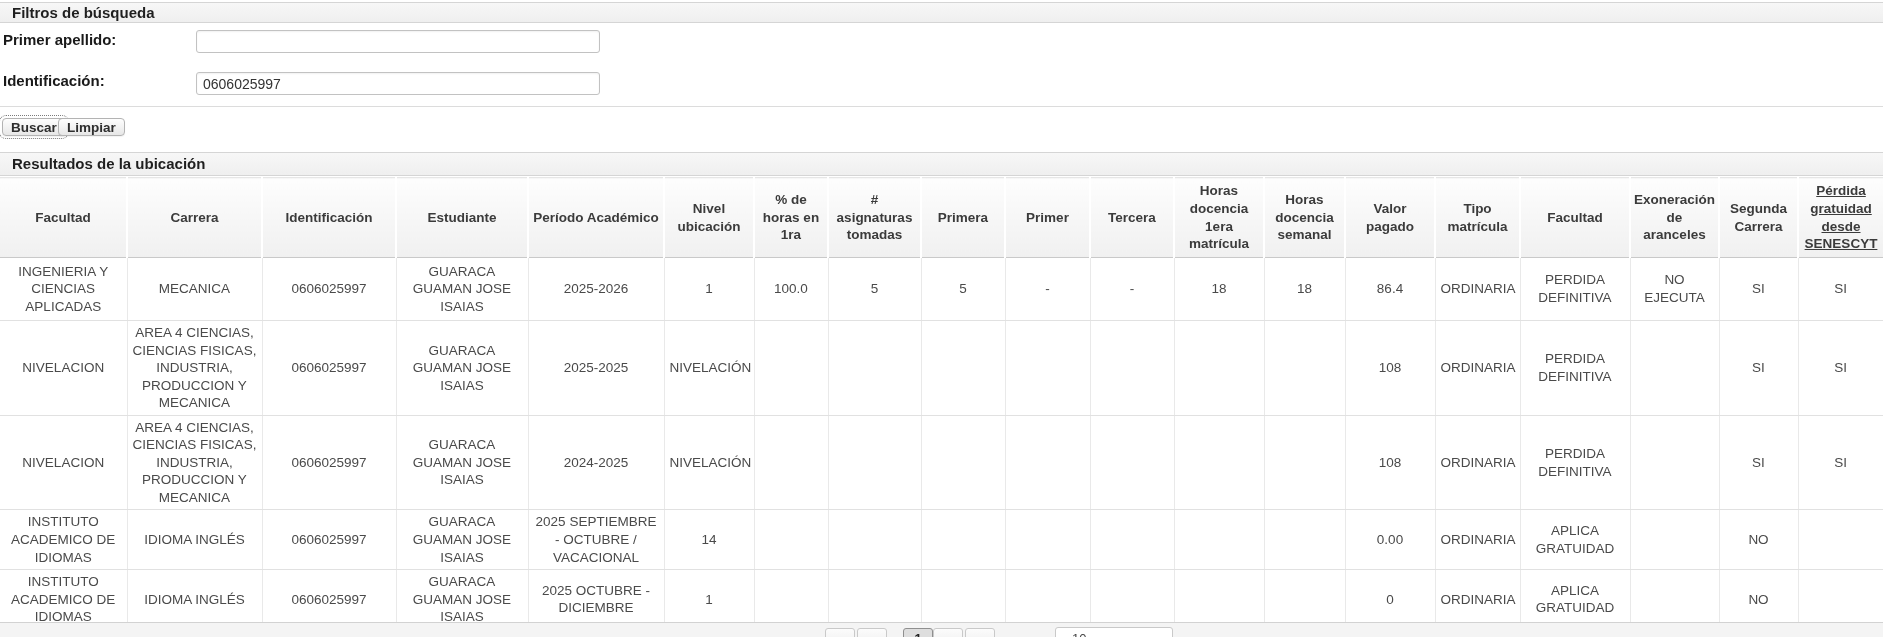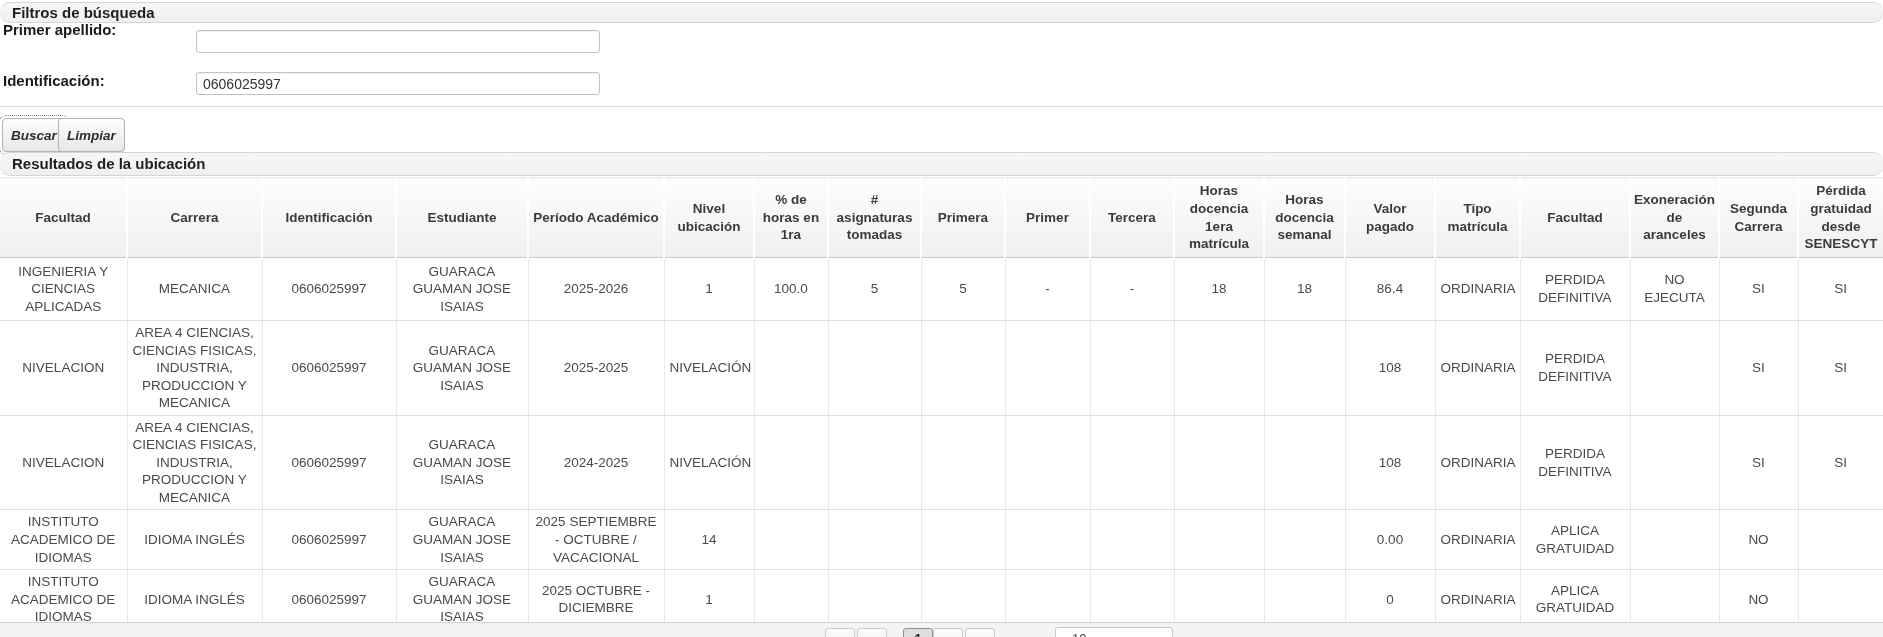--- a/index.html
+++ b/index.html
@@ -8,70 +8,70 @@
     background:#ffffff;
     font-family:"Liberation Sans","DejaVu Sans",sans-serif;
     color:#333;
   }
   
   .panel-hd{
     position:absolute;left:0;right:0;
     background:linear-gradient(#f7f7f7,#efefef);
     border-top:1px solid #d5d5d5;border-bottom:1px solid #d5d5d5;
     font-size:15px;font-weight:700;color:#1f1f1f;
-    padding-left:12px;box-sizing:border-box;border-radius:10px;
+    padding-left:12px;box-sizing:border-box;
   }
   #filters-hd{top:2px;height:21px;line-height:19px;}
   #results-hd{top:152px;height:24px;line-height:22px;}
   
   .form-label{
     position:absolute;left:3px;font-size:15px;font-weight:700;color:#1a1a1a;
   }
-  #lbl-apellido{top:21px;}
+  #lbl-apellido{top:31px;}
   #lbl-identificacion{top:72px;}
   .txt{
     position:absolute;left:196px;width:390px;height:17px;
     border:1px solid #c2c2c2;border-radius:3px;
     padding:2px 6px;font-size:14px;color:#333;
     font-family:"Liberation Sans","DejaVu Sans",sans-serif;
     box-shadow:inset 0 1px 2px rgba(0,0,0,.06);
     outline:none;background:#fff;
   }
   #inp-apellido{top:30px;}
   #inp-identificacion{top:72px;}
   .sep{position:absolute;left:0;right:0;height:0;border-top:1px solid #dcdcdc;}
   #sep1{top:106px;}
   
   .btn{
-    position:absolute;top:118px;height:34px;
+    position:absolute;top:118px;height:18px;
     background:linear-gradient(#fefefe,#e7e7e7);
     border:1px solid #b3b3b3;border-radius:4px;
     font-family:"Liberation Sans","DejaVu Sans",sans-serif;
     font-size:13.5px;font-weight:700;color:#2e2e2e;
-    padding:0 8px;cursor:pointer;box-shadow:0 1px 1px rgba(0,0,0,.05);font-style:italic;
+    padding:0 8px;cursor:pointer;box-shadow:0 1px 1px rgba(0,0,0,.05);
   }
   #btn-buscar{left:2px;outline:1px dotted #7a7a7a;outline-offset:2px;}
   #btn-limpiar{left:58px;}
   
   #results-table{
     position:absolute;top:177px;left:0;width:1883px;
     border-collapse:collapse;table-layout:fixed;
     background:#fff;
   }
   #results-table th{
     background:linear-gradient(#fdfdfd,#f0f0f0);
     border-right:2px solid #ffffff;
     border-top:1px solid #e6e6e6;
     border-bottom:1px solid #c9c9c9;
     font-size:13.5px;font-weight:600;color:#3b3b3b;
     text-align:center;vertical-align:middle;
     padding:2px 3px;line-height:1.3;
     overflow:hidden;
   }
-  #results-table th:last-child{border-right:none;}
+  #results-table th:last-child{border-right:none;text-decoration:underline;}
   #results-table td{
     border-right:1px solid #e9e9e9;
     border-bottom:1px solid #e1e1e1;
     font-size:13.5px;color:#4a4a4a;
     text-align:center;vertical-align:middle;
     padding:3px 5px;line-height:1.3;
     background:#fff;overflow:hidden;
   }
   #results-table td:last-child{border-right:none;}
   

